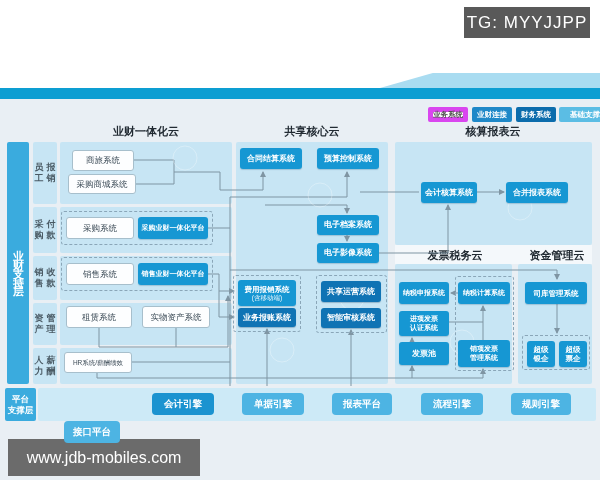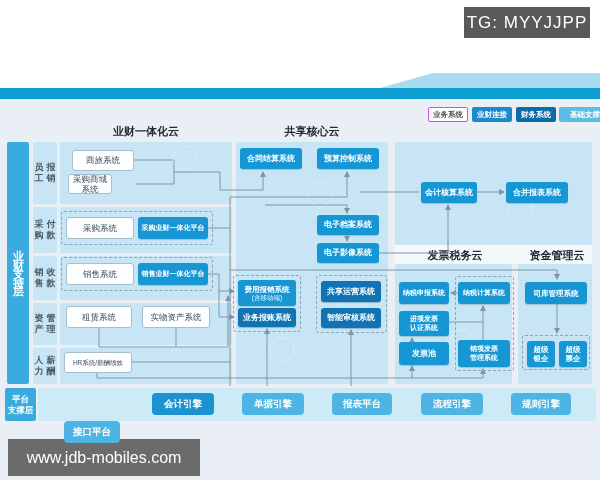--- a/index.html
+++ b/index.html
@@ -7,21 +7,21 @@
   #stage{position:relative;width:600px;height:480px;overflow:hidden;background:#ffffff;}
   .abs{position:absolute;box-sizing:border-box;}
   
   .main-bg{left:0;top:99px;width:600px;height:381px;background:#e9eff4;}
   .band{left:0;top:88px;width:600px;height:11px;background:#0d9ed2;}
   .wedge{left:380px;top:73px;width:220px;height:15px;background:#a9dcf1;clip-path:polygon(0 100%,24% 0,100% 0,100% 100%);}
   .tg-box{left:464px;top:7px;width:126px;height:31px;background:#595959;color:#fff;font-size:17px;display:flex;align-items:center;justify-content:center;letter-spacing:1px;}
   .wm-box{left:8px;top:439px;width:192px;height:37px;background:#6b6b6b;color:#fff;font-size:16px;display:flex;align-items:center;justify-content:center;}
   
   .chip{height:15px;font-size:7.5px;font-weight:bold;display:flex;align-items:center;justify-content:center;border-radius:2px;color:#fff;}
-  .chip.business{background:#fff;border:1px solid #d946ef;color:#555;}
+  .chip.business{background:#fff;border:5px solid #d946ef;color:#555;}
   .chip.connect{background:#1e88c8;}
   .chip.finance{background:#0b6cac;}
   .chip.base{background:#5bbde4;}
   
   .coltitle{font-size:11px;font-weight:bold;color:#222b33;text-align:center;}
   
   .panel{background:#c7e5f4;border-radius:2px;}
   .whiteband{background:#f4f8fb;}
   
   .sidebar{background:#3aabde;border-radius:2px;color:#fff;font-size:11px;font-weight:bold;writing-mode:vertical-lr;text-orientation:upright;display:flex;align-items:center;justify-content:center;letter-spacing:9px;}
@@ -50,20 +50,21 @@
   <div class="abs band"></div>
   <div class="abs tg-box">TG: MYYJJPP</div>
 
   <div class="abs chip business" style="left:428px;top:107px;width:40px;">业务系统</div>
   <div class="abs chip connect" style="left:472px;top:107px;width:40px;">业财连接</div>
   <div class="abs chip finance" style="left:516px;top:107px;width:40px;">财务系统</div>
   <div class="abs chip base" style="left:559px;top:107px;width:52px;">基础支撑</div>
 
   <div class="abs coltitle" style="left:106px;top:124px;width:80px;">业财一体化云</div>
   <div class="abs coltitle" style="left:272px;top:124px;width:80px;">共享核心云</div>
+  <div class="abs coltitle" style="left:453px;top:124px;width:80px;">核算报表云</div>
 
   <div class="abs sidebar" style="left:7px;top:142px;width:22px;height:242px;">业财支持层</div>
 
   <div class="abs panel" style="left:33px;top:142px;width:24px;height:62px;"></div>
   <div class="abs panel" style="left:33px;top:207px;width:24px;height:46px;"></div>
   <div class="abs panel" style="left:33px;top:256px;width:24px;height:44px;"></div>
   <div class="abs panel" style="left:33px;top:303px;width:24px;height:42px;"></div>
   <div class="abs panel" style="left:33px;top:348px;width:24px;height:36px;"></div>
   <div class="abs rowlabel" style="left:33px;top:142px;width:24px;height:62px;">
       <span>员工</span>
@@ -146,21 +147,21 @@
   </svg>
 
   <div class="abs dashed" style="left:61px;top:211px;width:152px;height:34px;"></div>
   <div class="abs dashed" style="left:61px;top:257px;width:152px;height:34px;"></div>
   <div class="abs dashed" style="left:233px;top:275px;width:68px;height:57px;"></div>
   <div class="abs dashed" style="left:316px;top:275px;width:71px;height:58px;"></div>
   <div class="abs dashed" style="left:455px;top:276px;width:59px;height:95px;"></div>
   <div class="abs dashed" style="left:522px;top:335px;width:68px;height:35px;"></div>
 
   <div class="abs bx bw" style="left:72px;top:150px;width:62px;height:21px;">商旅系统</div>
-  <div class="abs bx bw" style="left:68px;top:174px;width:44px;height:20px;">采购商城系统</div>
+  <div class="abs bx bw" style="left:68px;top:174px;width:68px;height:20px;">采购商城系统</div>
   <div class="abs bx bw" style="left:66px;top:217px;width:68px;height:22px;">采购系统</div>
   <div class="abs bx bw" style="left:66px;top:263px;width:68px;height:22px;">销售系统</div>
   <div class="abs bx bw" style="left:66px;top:306px;width:66px;height:22px;">租赁系统</div>
   <div class="abs bx bw" style="left:142px;top:306px;width:68px;height:22px;">实物资产系统</div>
   <div class="abs bx bw f65" style="left:64px;top:352px;width:68px;height:21px;">HR系统/薪酬绩效</div>
 
   <div class="abs bx bb f7" style="left:138px;top:217px;width:70px;height:22px;">采购业财一体化平台</div>
   <div class="abs bx bb f7" style="left:138px;top:263px;width:70px;height:22px;">销售业财一体化平台</div>
 
   <div class="abs bx bb" style="left:240px;top:148px;width:62px;height:21px;">合同结算系统</div>

